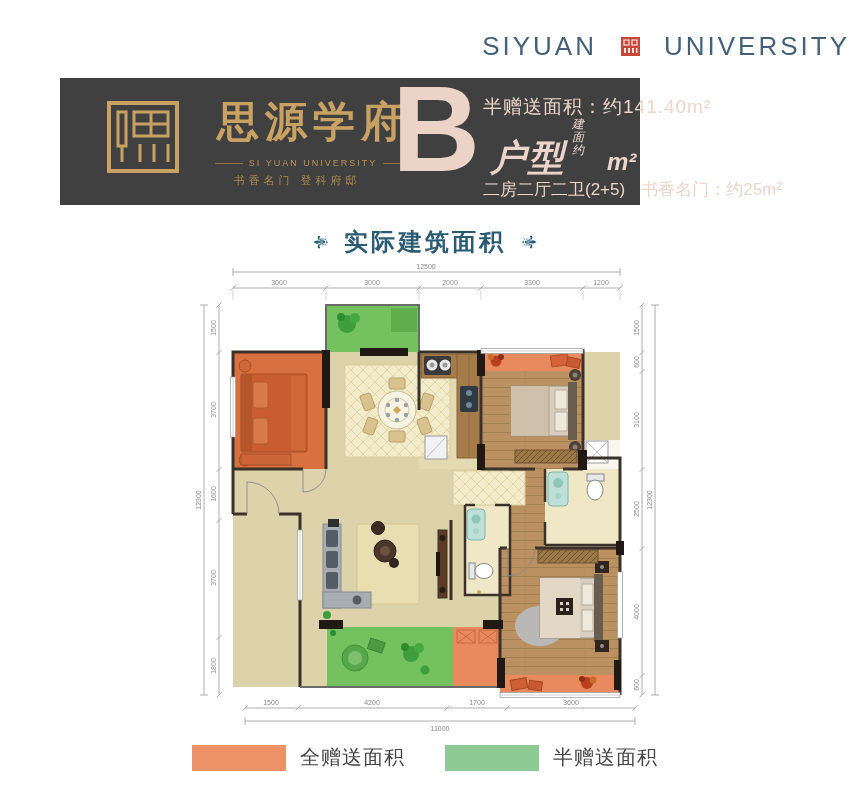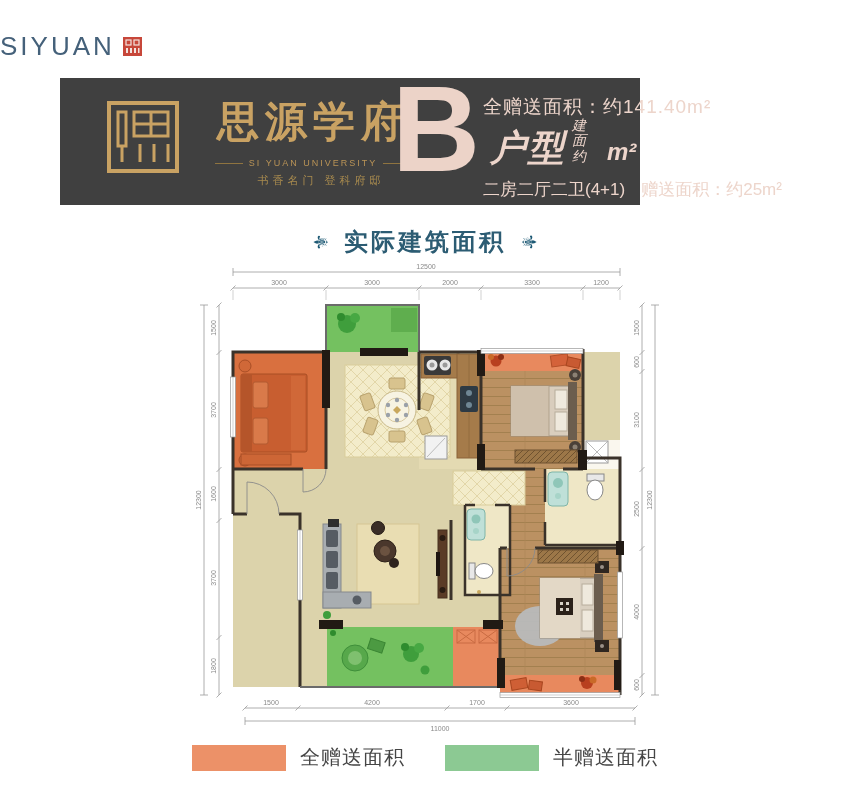--- a/index.html
+++ b/index.html
@@ -1,41 +1,41 @@
 <!DOCTYPE html>
 <html><head>
 <meta charset="utf-8">
 <style>
   * { margin:0; padding:0; box-sizing:border-box; }
   body { background:#ffffff; font-family:"Liberation Sans", sans-serif; }
   .page { position:relative; width:850px; height:806px; background:#ffffff; overflow:hidden; }
 
   
   .brand-header { position:absolute; top:30px; left:0; width:850px; height:32px;
-    display:flex; align-items:center; justify-content:flex-start; gap:8px;
+    display:flex; align-items:center; justify-content:flex-end; gap:24px;
     color:#45617a; font-size:26px; letter-spacing:3px; }
   .brand-seal-small { width:19px; height:19px; }
 
   
   .banner { position:absolute; left:60px; top:78px; width:580px; height:127px; background:#404040; }
   .banner-logo { position:absolute; left:46px; top:22px; width:74px; height:74px; }
   .proj-name { position:absolute; left:128px; top:16px; width:250px; text-align:center;
     font-family:"DejaVu Serif", serif; font-weight:bold; font-size:42px; letter-spacing:6px; color:#c9a263; }
   .proj-sub { position:absolute; left:128px; top:80px; width:250px; display:flex; align-items:center; justify-content:center;
     gap:6px; color:#b99356; font-size:9px; letter-spacing:2px; }
   .proj-sub .dash { flex:0 0 28px; height:1px; background:#8f7440; }
-  .proj-slogan { position:absolute; left:136px; top:95px; width:250px; text-align:center;
+  .proj-slogan { position:absolute; left:112px; top:95px; width:250px; text-align:center;
     color:#a98b4e; font-size:11px; letter-spacing:4px; }
   .unit-letter { position:absolute; left:332px; top:-12px; color:#ecd3c8;
     font-size:122px; font-weight:bold; line-height:127px; }
   .spec { position:absolute; left:423px; top:0; width:300px; height:127px; color:#edd5cb; }
   .spec-line1 { position:absolute; left:0; top:16px; font-size:19px; letter-spacing:1px; }
   .spec-line2 { position:absolute; left:7px; top:40px; display:flex; align-items:flex-end;font-style:italic; }
   .spec-type { font-size:36px; font-weight:bold; letter-spacing:2px; line-height:1; }
-  .spec-prefix { width:14px; font-size:14px; line-height:1.1; margin:0 4px 2px 6px; word-break:break-all; }
+  .spec-prefix { width:14px; font-size:12px; line-height:1.1; margin:0 4px 18px 6px; word-break:break-all; }
   .spec-big { font-size:52px; font-weight:bold; line-height:0.85; letter-spacing:1px; }
   .spec-unit { font-size:24px; font-weight:bold; margin-left:17px; }
   .spec-line3 { position:absolute; left:0; top:100px; font-size:17px; }
   .spec-line3 .gap { display:inline-block; width:16px; }
 
   
   .section-title { position:absolute; top:226px; left:0; width:850px; display:flex;
     align-items:center; justify-content:center; gap:14px; color:#2c5c73; }
   .section-title .txt { font-size:24px; font-weight:bold; letter-spacing:3px; }
   .ornament { font-size:20px; color:#1e5a75; display:inline-block; }
@@ -64,20 +64,21 @@
     <span>SIYUAN</span>
     <svg class="brand-seal-small" viewBox="0 0 19 19">
       <rect x="0" y="0" width="19" height="19" fill="#c7473a"></rect>
       <rect x="3" y="3" width="5" height="5" fill="none" stroke="#f4e3de" stroke-width="1.2"></rect>
       <rect x="11" y="3" width="5" height="5" fill="none" stroke="#f4e3de" stroke-width="1.2"></rect>
       <rect x="3" y="11" width="2" height="5" fill="#f4e3de"></rect>
       <rect x="7" y="11" width="2" height="5" fill="#f4e3de"></rect>
       <rect x="11" y="11" width="2" height="5" fill="#f4e3de"></rect>
       <rect x="15" y="11" width="1.5" height="5" fill="#f4e3de"></rect>
     </svg>
+    <span>UNIVERSITY</span>
   </div>
 
   <div class="banner">
     <svg class="banner-logo" viewBox="0 0 74 74">
       <rect x="3" y="3" width="68" height="68" fill="none" stroke="#c9a263" stroke-width="4"></rect>
       <rect x="12" y="12" width="8" height="34" fill="none" stroke="#c9a263" stroke-width="3"></rect>
       <line x1="16" y1="46" x2="16" y2="62" stroke="#c9a263" stroke-width="3"></line>
       <rect x="28" y="12" width="34" height="24" fill="none" stroke="#c9a263" stroke-width="3"></rect>
       <line x1="45" y1="12" x2="45" y2="36" stroke="#c9a263" stroke-width="3"></line>
       <line x1="28" y1="24" x2="62" y2="24" stroke="#c9a263" stroke-width="3"></line>
@@ -88,29 +89,29 @@
     <div class="proj-name">思源学府</div>
     <div class="proj-sub">
       <span class="dash"></span>
       <span>SI YUAN UNIVERSITY</span>
       <span class="dash"></span>
     </div>
     <div class="proj-slogan">书香名门  登科府邸</div>
     <div class="unit-letter">B</div>
     <div class="spec">
       <div class="spec-line1">
-        <span>全赠送面积：</span><span>约141.40m²</span>
+        <span>半赠送面积：</span><span>约141.40m²</span>
       </div>
       <div class="spec-line2">
         <span class="spec-type">户型</span>
         <span class="spec-prefix">建面约</span>
         <span class="spec-unit">m²</span>
       </div>
       <div class="spec-line3">
-        <span>二房二厅二卫(4+1)</span><span class="gap"></span><span>赠送面积：</span><span>约25m²</span>
+        <span>二房二厅二卫(2+5)</span><span class="gap"></span><span>书香名门：</span><span>约25m²</span>
       </div>
     </div>
   </div>
 
   <div class="section-title">
     <span class="ornament left">⚜</span>
     <span class="txt">实际建筑面积</span>
     <span class="ornament right">⚜</span>
   </div>
 

